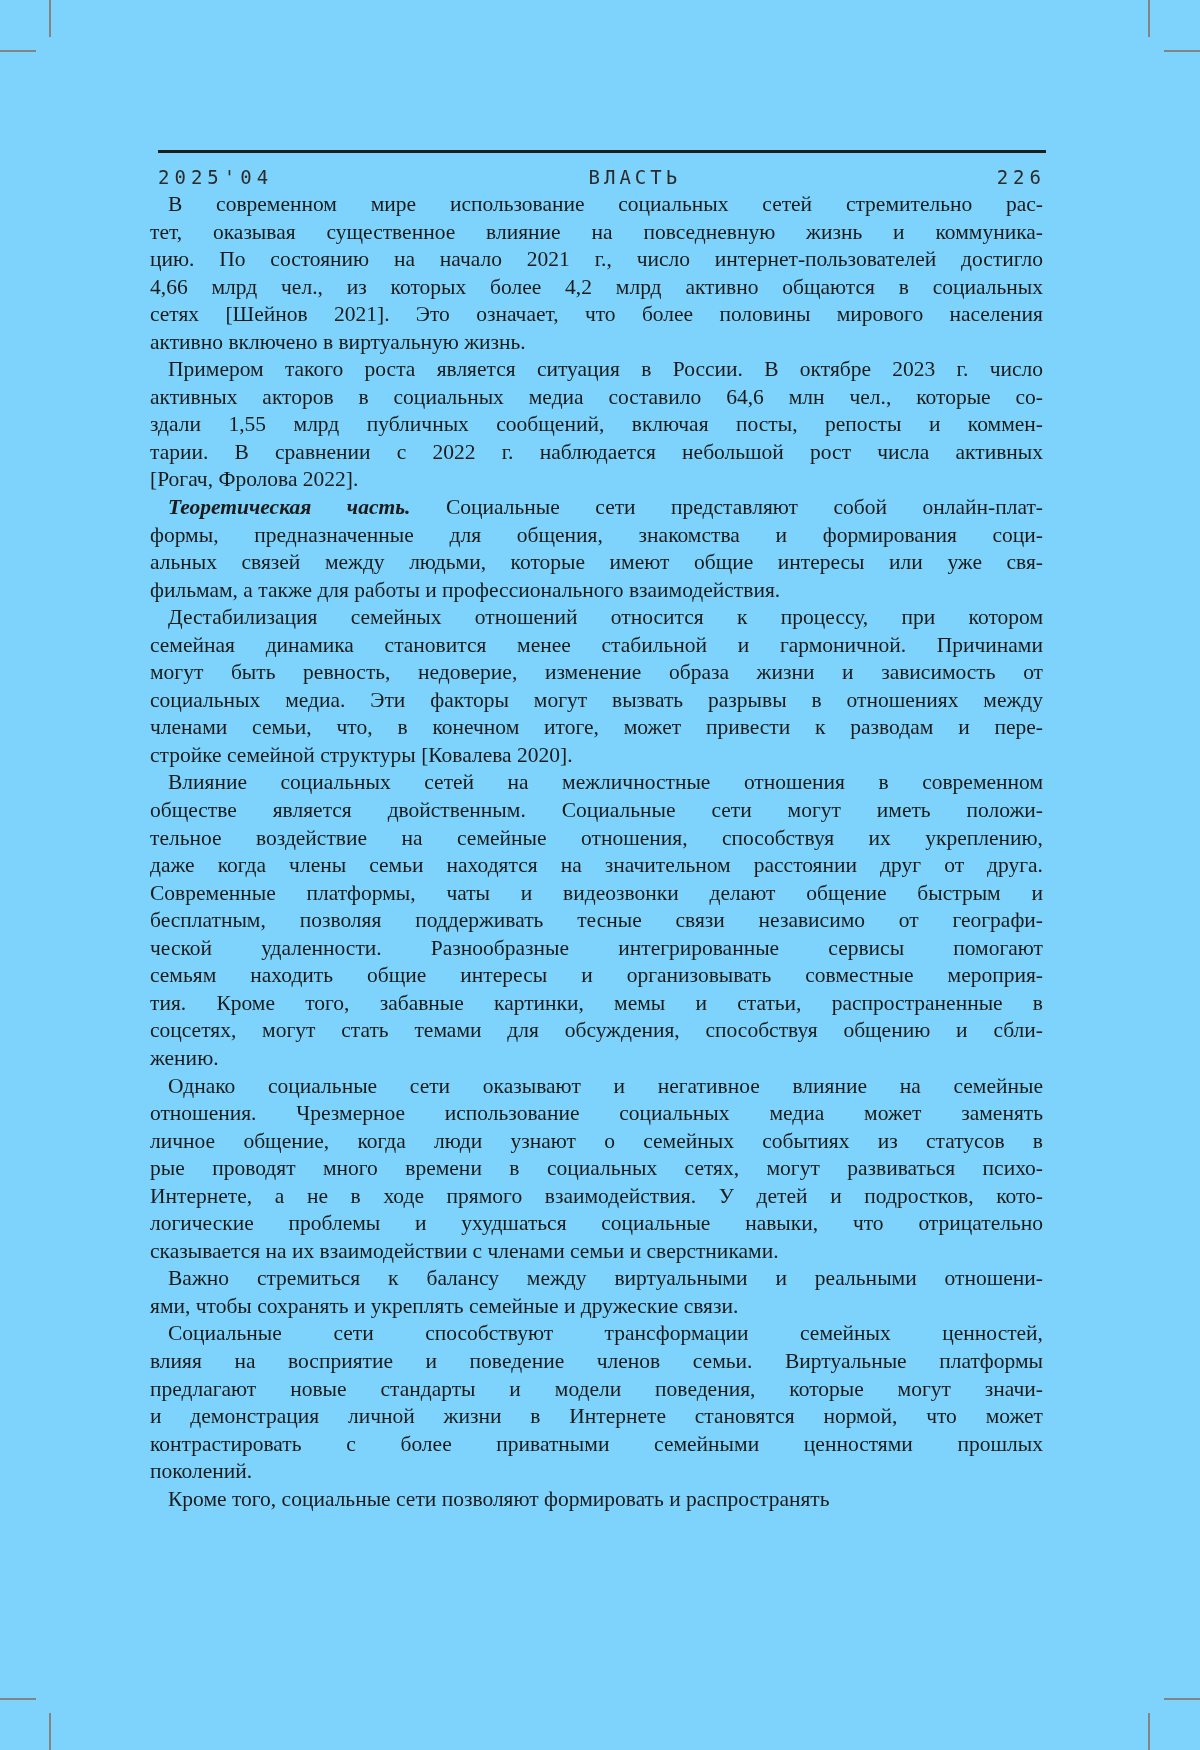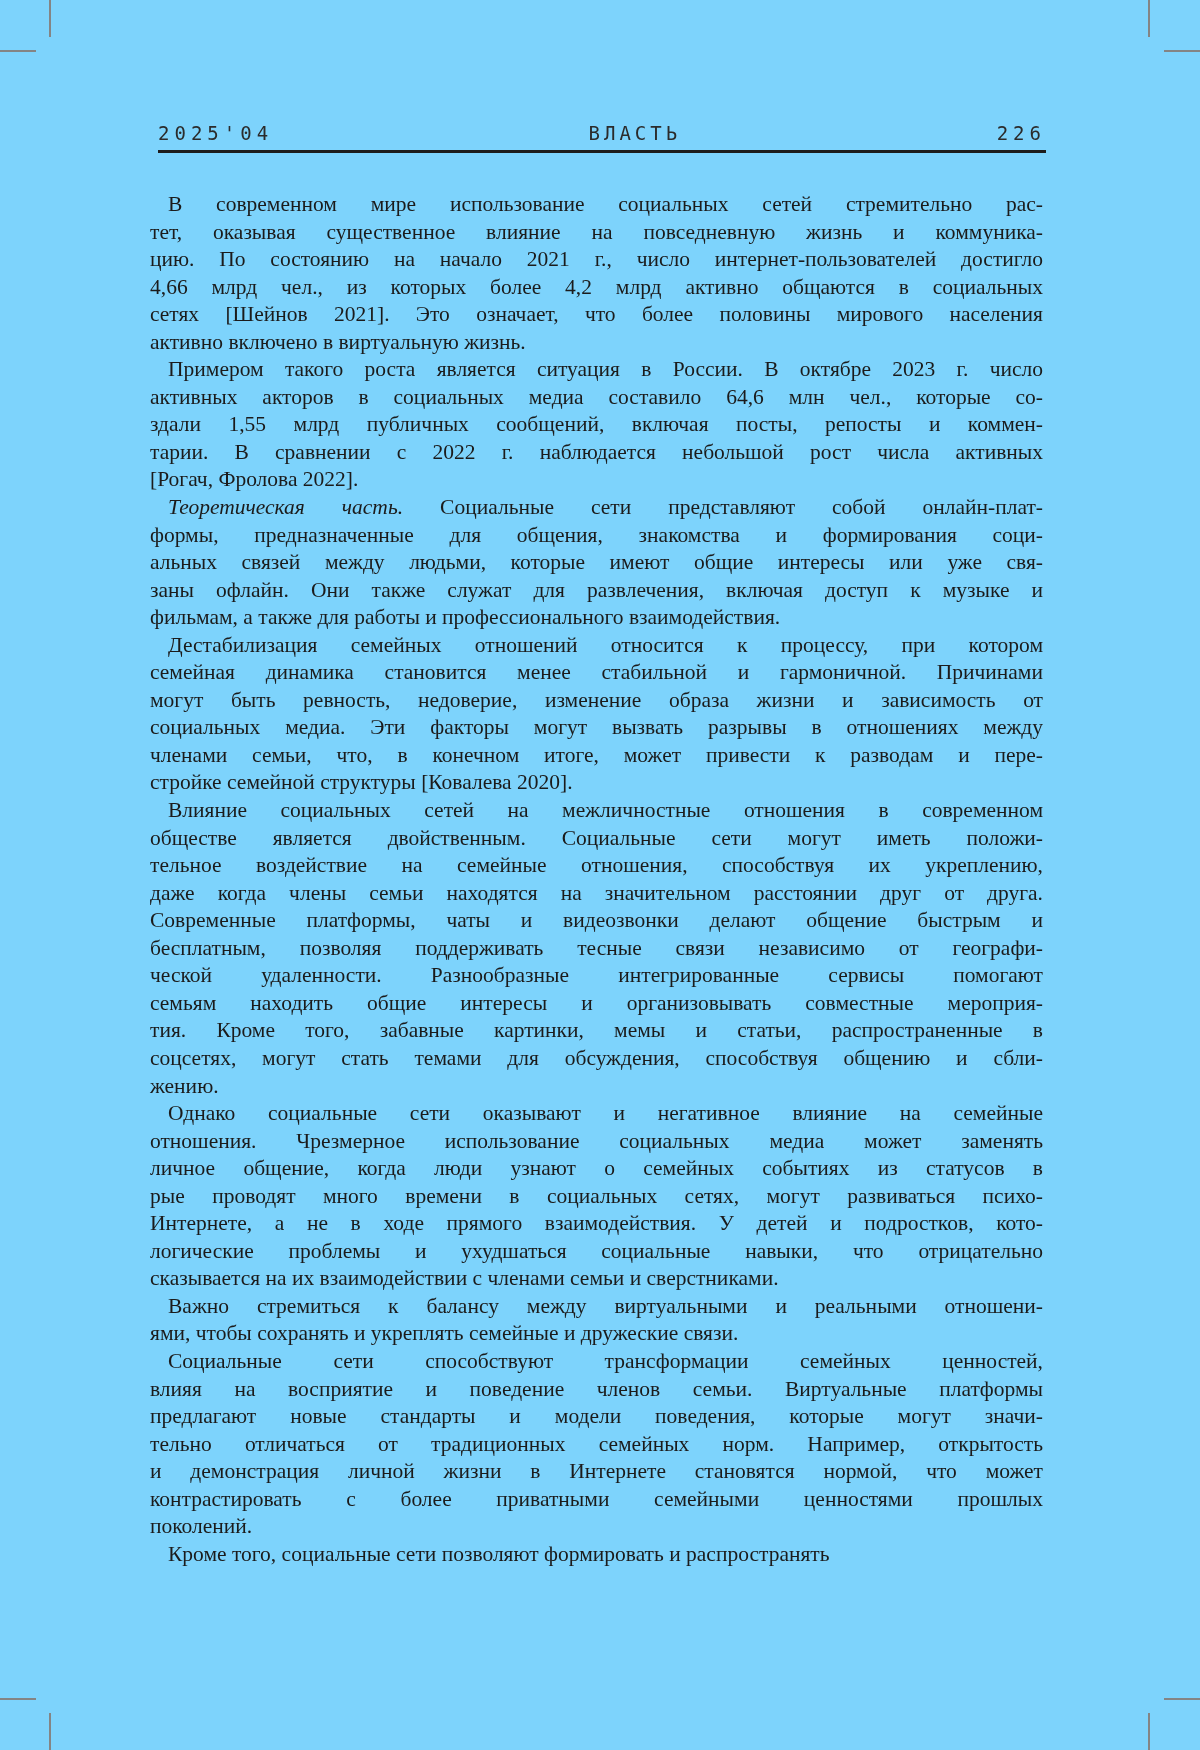--- a/index.html
+++ b/index.html
@@ -25,41 +25,41 @@
   .cm-br-v { left: 1148px; top: 1713px; }
   
   .runhead {
     position: absolute;
     left: 158px; top: 122px; width: 888px;
     display: flex; justify-content: space-between; align-items: baseline;
     font-family: "DejaVu Sans Mono", monospace;
     font-size: 19px; color: #2b2b2b;
     letter-spacing: 5px; white-space: nowrap;
   }
-  .runhead .journal { letter-spacing: 4px; }
+  .runhead .journal { letter-spacing: 4px; margin-top: 44px; }
   .head-rule {
     position: absolute;
     left: 158px; top: 150px; width: 888px; height: 3px;
     background: #1d1d1d;
   }
   
   .article-body {
     position: absolute;
     left: 150px; top: 191px; width: 893px;
     font-size: 21.5px; line-height: 27.55px;
     color: #1b1b1b;
   }
   .line {
     text-align: justify;
     text-align-last: justify;
     hyphens: none;
   }
   .line.pf { text-indent: 18px; }
   .line.pl { text-align-last: left; }
-  .lead { font-weight: normal; font-style: italic; }
+  .lead { font-weight: bold; font-style: italic; }
 </style>
 </head>
 <body>
 
 <div class="page">
 
   <div class="cropmark cm-v cm-tl-v"></div>
   <div class="cropmark cm-h cm-tl-h"></div>
   <div class="cropmark cm-v cm-tr-v"></div>
   <div class="cropmark cm-h cm-tr-h"></div>
@@ -83,21 +83,20 @@
       <div class="line">сетях [Шейнов 2021]. Это означает, что более половины мирового населения</div>
       <div class="line pl">активно включено в виртуальную жизнь.</div>
       <div class="line pf">Примером такого роста является ситуация в России. В октябре 2023 г. число</div>
       <div class="line">активных акторов в социальных медиа составило 64,6 млн чел., которые со-</div>
       <div class="line">здали 1,55 млрд публичных сообщений, включая посты, репосты и коммен-</div>
       <div class="line">тарии. В сравнении с 2022 г. наблюдается небольшой рост числа активных</div>
       <div class="line pl">[Рогач, Фролова 2022].</div>
       <div class="line pf"><span class="lead">Теоретическая часть.</span> <span>Социальные сети представляют собой онлайн-плат-</span></div>
       <div class="line">формы, предназначенные для общения, знакомства и формирования соци-</div>
       <div class="line">альных связей между людьми, которые имеют общие интересы или уже свя-</div>
-      <div class="line">заны офлайн. Они также служат для развлечения, включая доступ к музыке и</div>
       <div class="line pl">фильмам, а также для работы и профессионального взаимодействия.</div>
       <div class="line pf">Дестабилизация семейных отношений относится к процессу, при котором</div>
       <div class="line">семейная динамика становится менее стабильной и гармоничной. Причинами</div>
       <div class="line">могут быть ревность, недоверие, изменение образа жизни и зависимость от</div>
       <div class="line">социальных медиа. Эти факторы могут вызвать разрывы в отношениях между</div>
       <div class="line">членами семьи, что, в конечном итоге, может привести к разводам и пере-</div>
       <div class="line pl">стройке семейной структуры [Ковалева 2020].</div>
       <div class="line pf">Влияние социальных сетей на межличностные отношения в современном</div>
       <div class="line">обществе является двойственным. Социальные сети могут иметь положи-</div>
       <div class="line">тельное воздействие на семейные отношения, способствуя их укреплению,</div>
@@ -114,20 +113,19 @@
       <div class="line">личное общение, когда люди узнают о семейных событиях из статусов в</div>
       <div class="line">рые проводят много времени в социальных сетях, могут развиваться психо-</div>
       <div class="line">Интернете, а не в ходе прямого взаимодействия. У детей и подростков, кото-</div>
       <div class="line">логические проблемы и ухудшаться социальные навыки, что отрицательно</div>
       <div class="line pl">сказывается на их взаимодействии с членами семьи и сверстниками.</div>
       <div class="line pf">Важно стремиться к балансу между виртуальными и реальными отношени-</div>
       <div class="line pl">ями, чтобы сохранять и укреплять семейные и дружеские связи.</div>
       <div class="line pf">Социальные сети способствуют трансформации семейных ценностей,</div>
       <div class="line">влияя на восприятие и поведение членов семьи. Виртуальные платформы</div>
       <div class="line">предлагают новые стандарты и модели поведения, которые могут значи-</div>
-      <div class="line">тельно отличаться от традиционных семейных норм. Например, открытость</div>
       <div class="line">и демонстрация личной жизни в Интернете становятся нормой, что может</div>
       <div class="line">контрастировать с более приватными семейными ценностями прошлых</div>
       <div class="line pl">поколений.</div>
       <div class="line pf pl">Кроме того, социальные сети позволяют формировать и распространять</div>
     </div>
 
 </div>
 
 </body></html>

